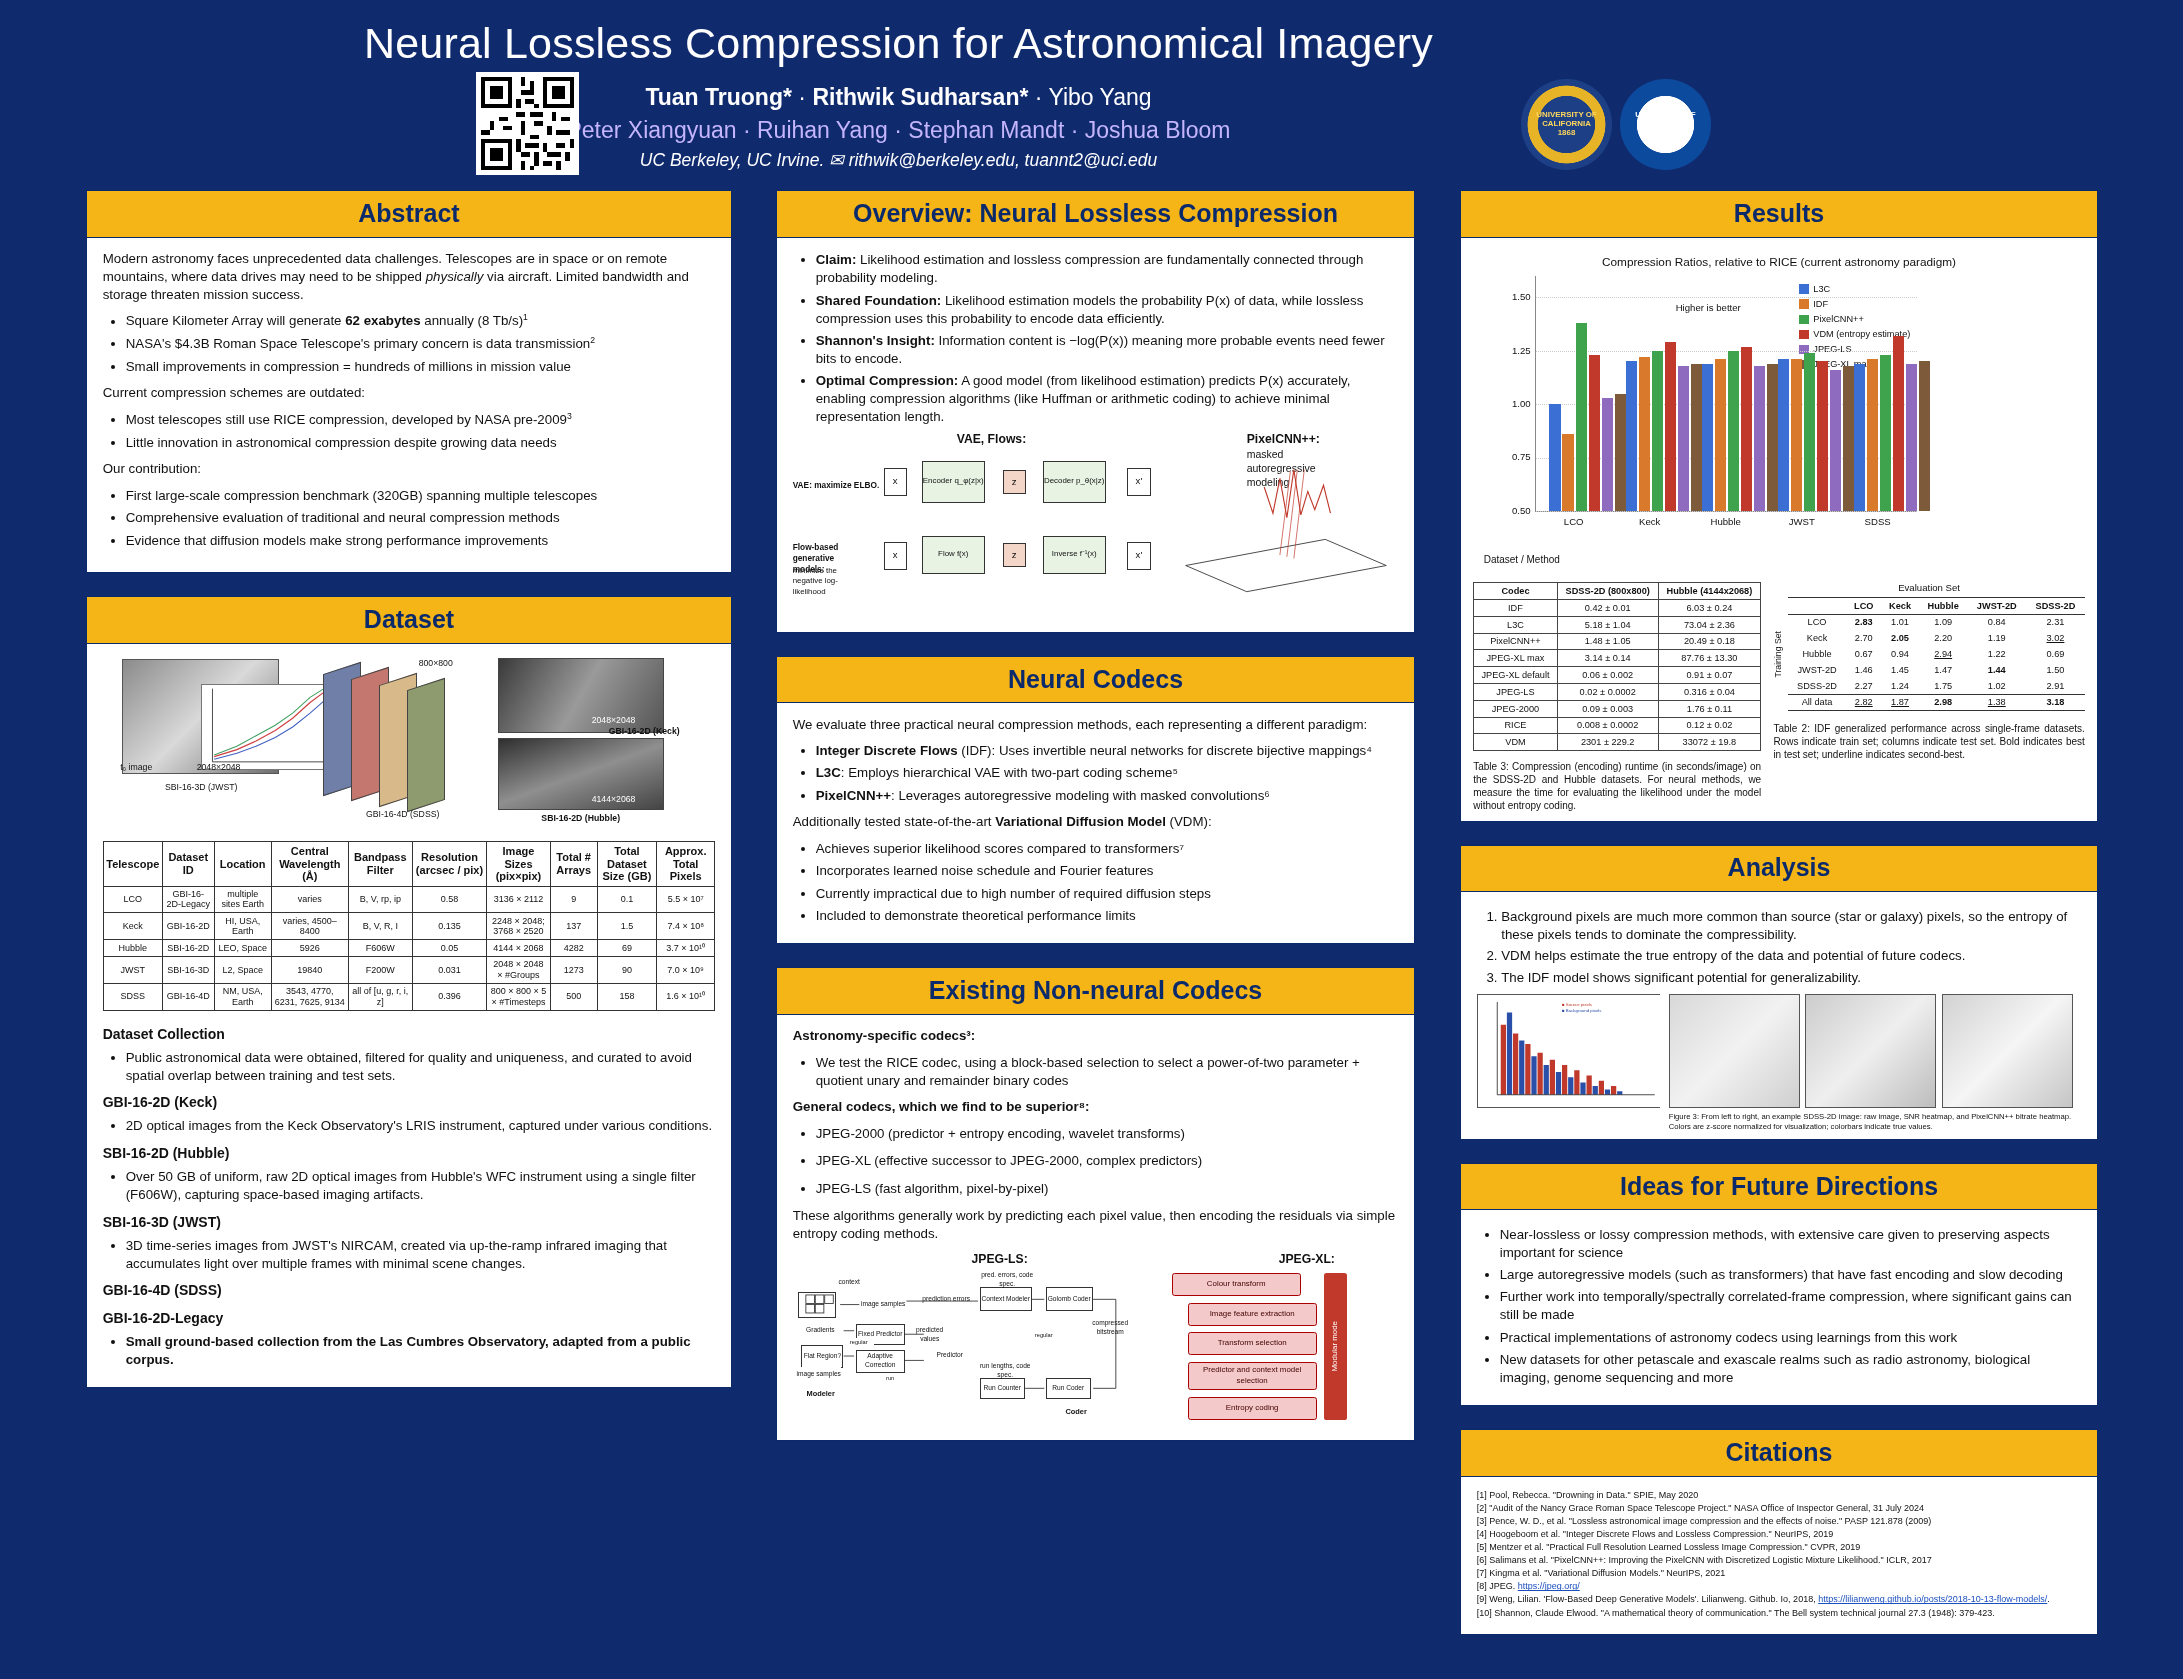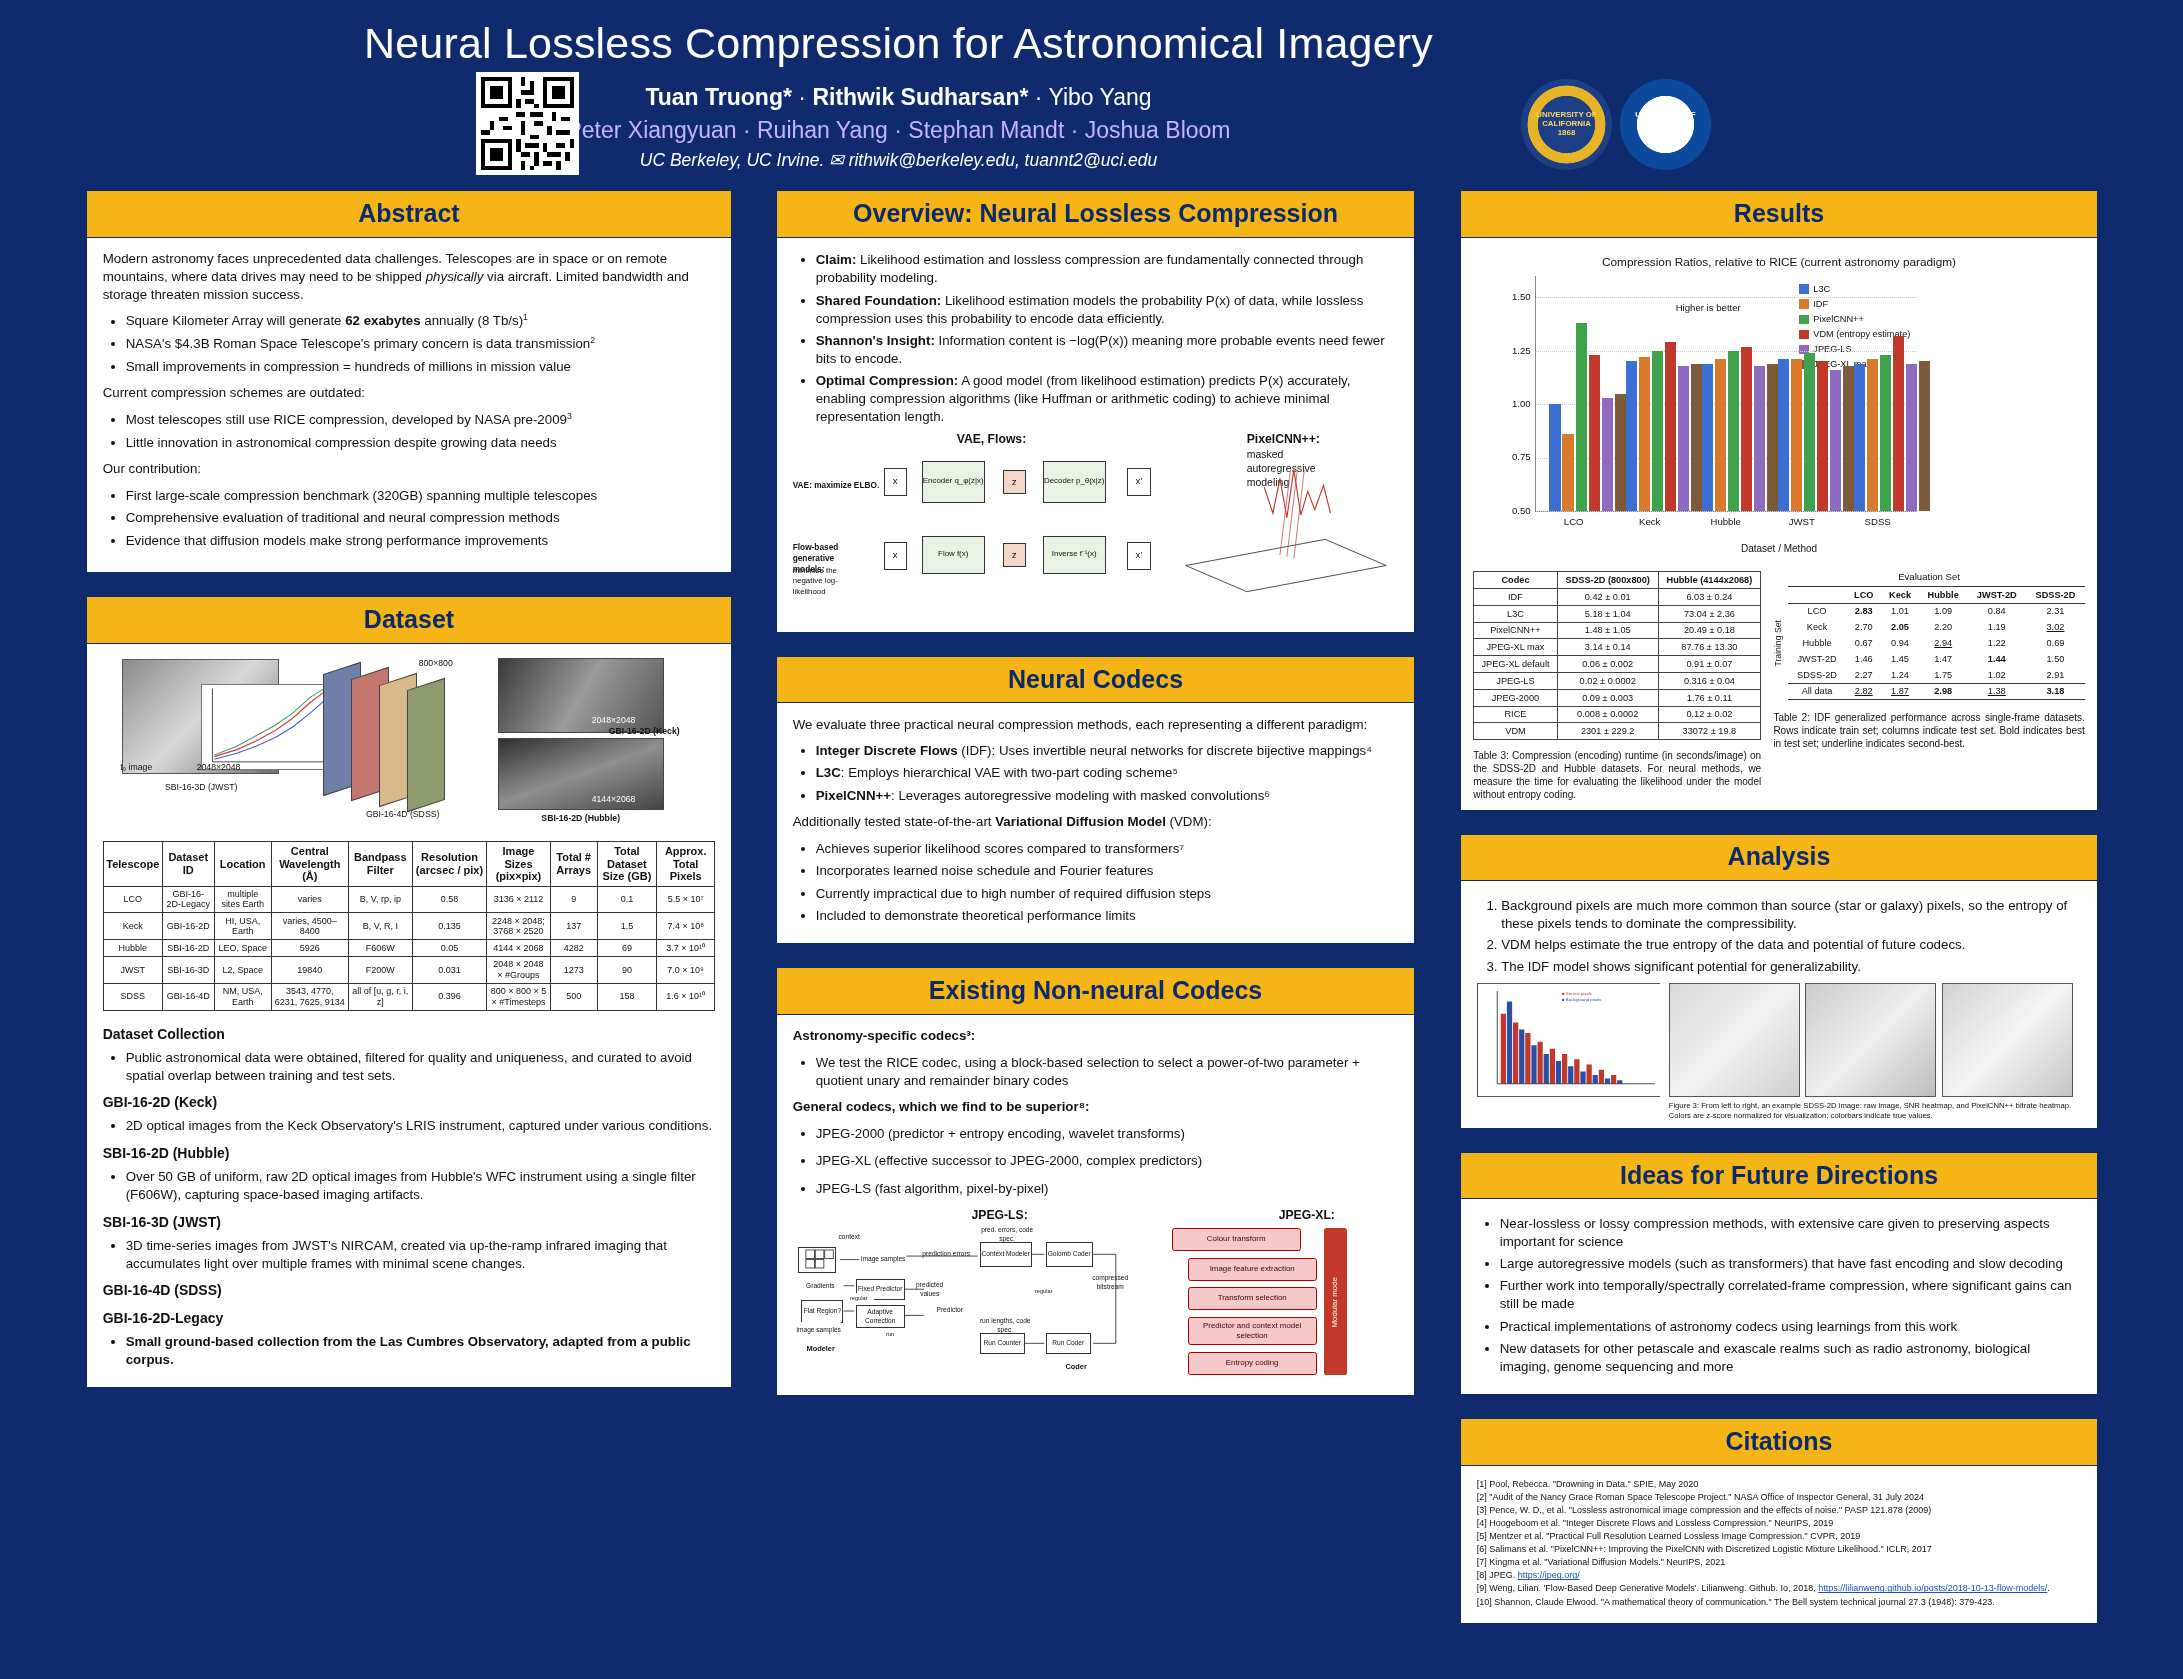--- a/index.html
+++ b/index.html
@@ -102,21 +102,21 @@
 
   
   .chart-wrap { padding:8.7px 10.5px 3.5px 10.5px; }
   .chart-title { text-align:center; font-size:11.8px; margin-bottom:5.2px; }
   .chart { position:relative; height:236px; border-left:0.9px solid #888; border-bottom:0.9px solid #888; margin:0 157px 0 51px; }
   .ytick { position:absolute; left:-42px; font-size:9.6px; width:37px; text-align:right; }
   .gl { position:absolute; left:0; right:0; border-top:0.9px dotted #ccc; }
   .grp { position:absolute; bottom:0; display:flex; align-items:flex-end; gap:1.7px; }
   .bar { width:11.4px; }
   .xlab { position:absolute; bottom:-17.5px; font-size:9.6px; text-align:center; }
-  .axis-label { text-align:center; font-size:10px; margin-top:30px; }
+  .axis-label { font-size:10px; margin-top:41px; }
   .legend { position:absolute; right:7px; top:7px; font-size:9.2px; }
   .legend div { display:flex; align-items:center; gap:4.4px; margin-bottom:2.6px; }
   .legend i { width:9.6px; height:9.6px; display:inline-block; }
 
   table.sm { border-collapse:collapse; font-size:9.2px; }
   table.sm td, table.sm th { border:0.9px solid #444; padding:1.7px 4.4px; text-align:center; }
   table.nb { border-collapse:collapse; font-size:9.2px; }
   table.nb td, table.nb th { padding:1.7px 5.2px; text-align:center; }
   .tcap { font-size:10px; line-height:1.3; text-align:justify; }
 
@@ -450,20 +450,21 @@
         <p style="font-weight:700;">Astronomy-specific codecs³:</p>
         <ul>
           <li>We test the RICE codec, using a block-based selection to select a power-of-two parameter + quotient unary and remainder binary codes</li>
         </ul>
         <p style="font-weight:700;">General codecs, which we find to be superior⁸:</p>
         <ul>
           <li style="margin-bottom:9.6px;">JPEG-2000 (predictor + entropy encoding, wavelet transforms)</li>
           <li style="margin-bottom:9.6px;">JPEG-XL (effective successor to JPEG-2000, complex predictors)</li>
           <li>JPEG-LS (fast algorithm, pixel-by-pixel)</li>
         </ul>
+        <p>These algorithms generally work by predicting each pixel value, then encoding the residuals via simple entropy coding methods.</p>
 
         <div style="display:flex; gap:8.7px; margin-top:3.5px;">
           <div style="flex:1; text-align:center; font-weight:700; font-size:12.2px;">JPEG-LS:</div>
           <div style="width:183px; text-align:center; font-weight:700; font-size:12.2px;">JPEG-XL:</div>
         </div>
 
         <div class="jfig">
 
           <div class="jbox" style="left:26px; top:3.5px; width:61px; height:12.2px; border:none;">context</div>
           <div class="jbox" style="left:5.2px; top:19px; width:38px; height:26px;">

